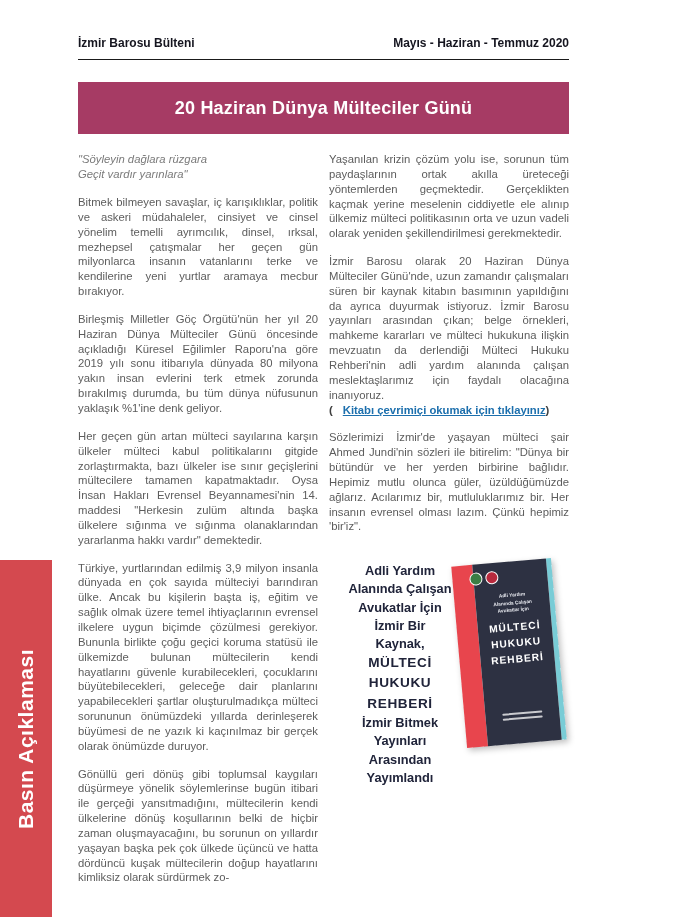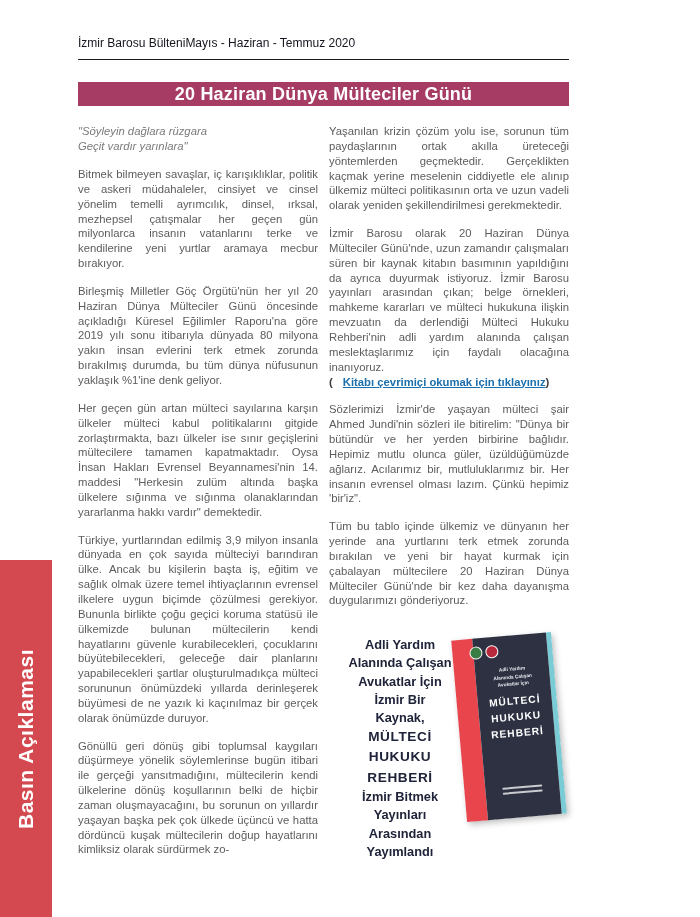--- a/index.html
+++ b/index.html
@@ -13,26 +13,26 @@
     position:absolute; left:0; top:560px; width:52px; height:357px;
     background:#d4494f; display:flex; align-items:center; justify-content:center;
   }
   .section-tab .label {
     writing-mode:vertical-rl; transform:rotate(180deg);
     color:#ffffff; font-weight:bold; font-size:21px; letter-spacing:.5px; white-space:nowrap;
   }
   
   .content { position:absolute; left:78px; top:0; width:491px; }
   .masthead {
-    display:flex; justify-content:flex-start; align-items:baseline;
-    padding-top:36px; font-size:12px; font-weight:normal; color:#15151f;
+    display:flex; justify-content:space-between; align-items:baseline;
+    padding-top:36px; font-size:12px; font-weight:bold; color:#15151f;
   }
   .rule { border-top:1.6px solid #1a1a1a; margin-top:9px; }
   .banner {
-    margin-top:22px; height:24px; background:#a63b64;
+    margin-top:22px; height:52px; background:#a63b64;
     display:flex; align-items:center; justify-content:center;
   }
   .banner h1 { color:#ffffff; font-size:18px; font-weight:bold; letter-spacing:.2px; }
   .columns { display:flex; gap:11px; margin-top:18px; }
   .col { width:240px; color:#5c5c5c; font-size:11.3px; line-height:1.315; text-align:justify; }
   .poem { font-style:italic; color:#7a7a7a; line-height:1.33; margin-bottom:13px; text-align:left; }
   .par { margin-bottom:13px; }
   .par.gap-lg { }
   .paren { font-weight:bold; color:#3f3f3f; }
   .online-link { color:#1c6fad; font-weight:bold; text-decoration:underline; cursor:pointer;margin-left:10px; }
@@ -93,21 +93,20 @@
         <p class="par">Gönüllü geri dönüş gibi toplumsal kaygıları düşürmeye yönelik söylemlerinse bugün itibari ile gerçeği yansıtmadığını, mültecilerin kendi ülkelerine dönüş koşullarının belki de hiçbir zaman oluşmayacağını, bu sorunun on yıllardır yaşayan başka pek çok ülkede üçüncü ve hatta dördüncü kuşak mültecilerin doğup hayatlarını kimliksiz olarak sürdürmek zo-</p>
       </div>
 
       <div class="col">
         <p class="par">Yaşanılan krizin çözüm yolu ise, sorunun tüm paydaşlarının ortak akılla üreteceği yöntemlerden geçmektedir. Gerçeklikten kaçmak yerine meselenin ciddiyetle ele alınıp ülkemiz mülteci politikasının orta ve uzun vadeli olarak yeniden şekillendirilmesi gerekmektedir.</p>
         <p class="par">
           <span>İzmir Barosu olarak 20 Haziran Dünya Mülteciler Günü'nde, uzun zamandır çalışmaları süren bir kaynak kitabın basımının yapıldığını da ayrıca duyurmak istiyoruz. İzmir Barosu yayınları arasından çıkan; belge örnekleri, mahkeme kararları ve mülteci hukukuna ilişkin mevzuatın da derlendiği Mülteci Hukuku Rehberi'nin adli yardım alanında çalışan meslektaşlarımız için faydalı olacağına inanıyoruz.</span><br>
           <span class="paren">(</span><a class="online-link">Kitabı çevrimiçi okumak için tıklayınız</a><span class="paren">)</span>
         </p>
         <p class="par">Sözlerimizi İzmir'de yaşayan mülteci şair Ahmed Jundi'nin sözleri ile bitirelim: "Dünya bir bütündür ve her yerden birbirine bağlıdır. Hepimiz mutlu olunca güler, üzüldüğümüzde ağlarız. Acılarımız bir, mutluluklarımız bir. Her insanın evrensel olması lazım. Çünkü hepimiz 'bir'iz".</p>
-        <p class="par">Tüm bu tablo içinde ülkemiz ve dünyanın her yerinde ana yurtlarını terk etmek zorunda bırakılan ve yeni bir hayat kurmak için çabalayan mültecilere 20 Haziran Dünya Mülteciler Günü'nde bir kez daha dayanışma duygularımızı gönderiyoruz.</p>
 
         <figure class="book-figure">
           <div class="fig-row">
             <div class="fig-caption">
               <div class="cap-line">Adli Yardım</div>
               <div class="cap-line">Alanında Çalışan</div>
               <div class="cap-line">Avukatlar İçin</div>
               <div class="cap-line">İzmir Bir</div>
               <div class="cap-line">Kaynak,</div>
               <div class="cap-title">MÜLTECİ</div>

